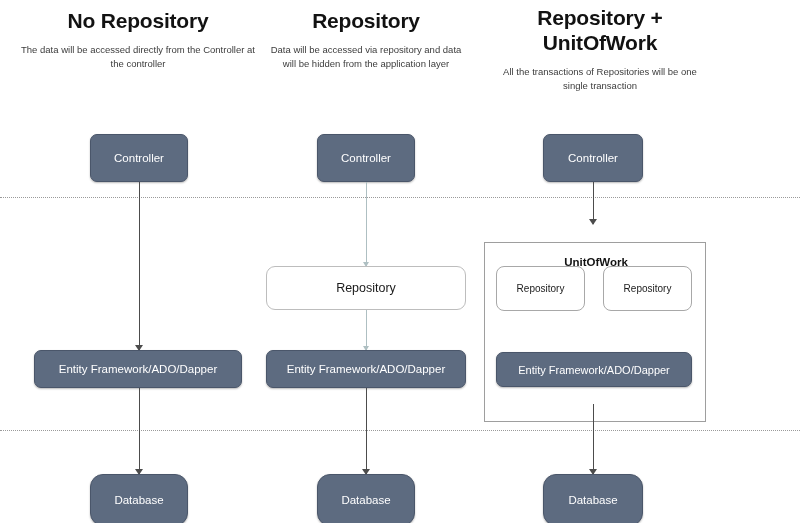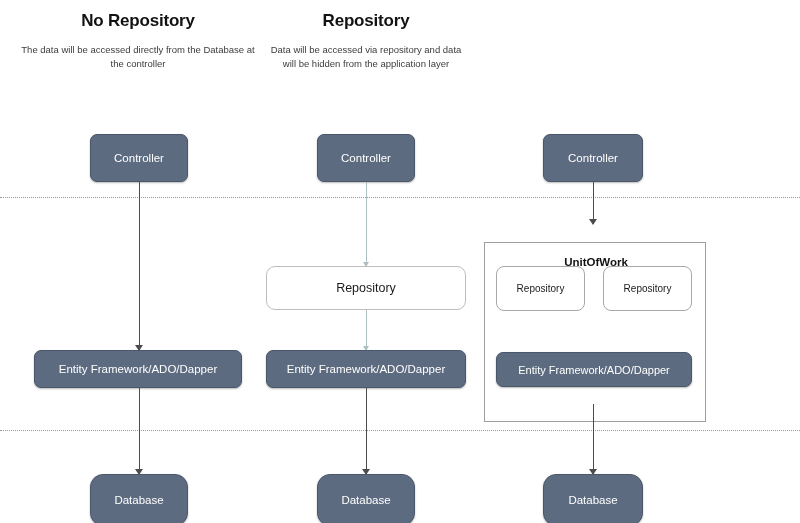--- a/index.html
+++ b/index.html
@@ -30,21 +30,21 @@
   }
   #divider-top    { top: 197px; }
   #divider-bottom { top: 430px; }
 
   
   .col-header {
     position: absolute;
     text-align: center;
   }
   .col-title {
-    font-size: 17px;
+    font-size: 21px;
     font-weight: bold;
     color: #121212;
     line-height: 25px;
     letter-spacing: -0.2px;
   }
   .col-subtitle {
     margin-top: 10px;
     font-size: 9.5px;
     color: #3c3c3c;
     line-height: 14px;
@@ -173,28 +173,32 @@
   #conn-c3-uow  { left: 593px; top: 182px; height: 42px; }
   #conn-c3-db   { left: 593px; top: 404px; height: 70px; }
 </style>
 </head>
 <body>
 
 <div id="canvas">
 
   <div class="col-header" id="header-col1">
     <div class="col-title">No Repository</div>
-    <div class="col-subtitle">The data will be accessed directly from the Database at the controller</div>
+    <div class="col-subtitle">The data will be accessed directly from the Controller at the controller</div>
   </div>
 
   <div class="col-header" id="header-col2">
     <div class="col-title">Repository</div>
     <div class="col-subtitle">Data will be accessed via repository and data will be hidden from the application layer</div>
   </div>
 
+  <div class="col-header" id="header-col3">
+    <div class="col-title">Repository + UnitOfWork</div>
+    <div class="col-subtitle">All the transactions of Repositories will be one single transaction</div>
+  </div>
 
   <div class="divider" id="divider-top"></div>
   <div class="divider" id="divider-bottom"></div>
 
   <div class="node node-filled" id="controller-1">Controller</div>
 
   <div class="connector dark" id="conn-c1-ef">
     <div class="line"></div>
     <div class="arrowhead"></div>
   </div>

